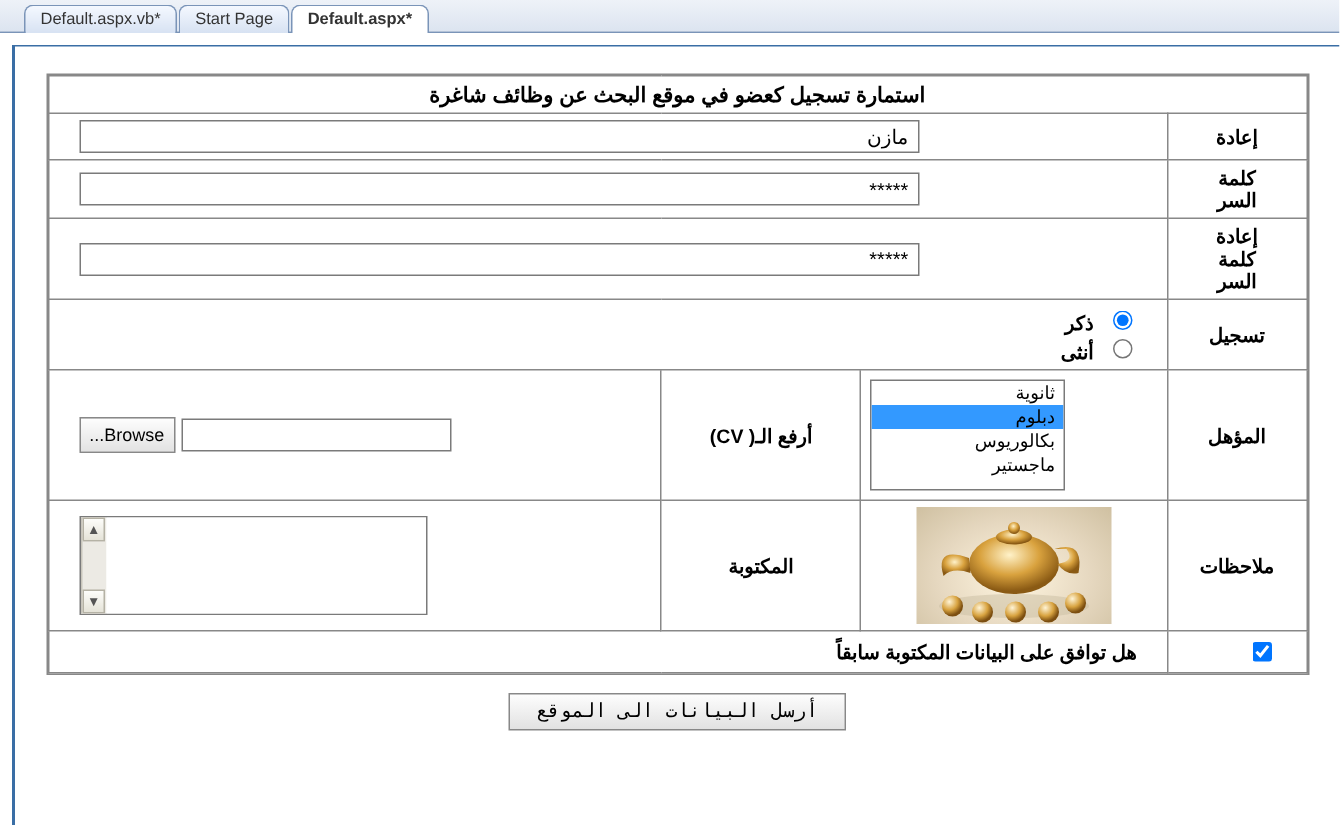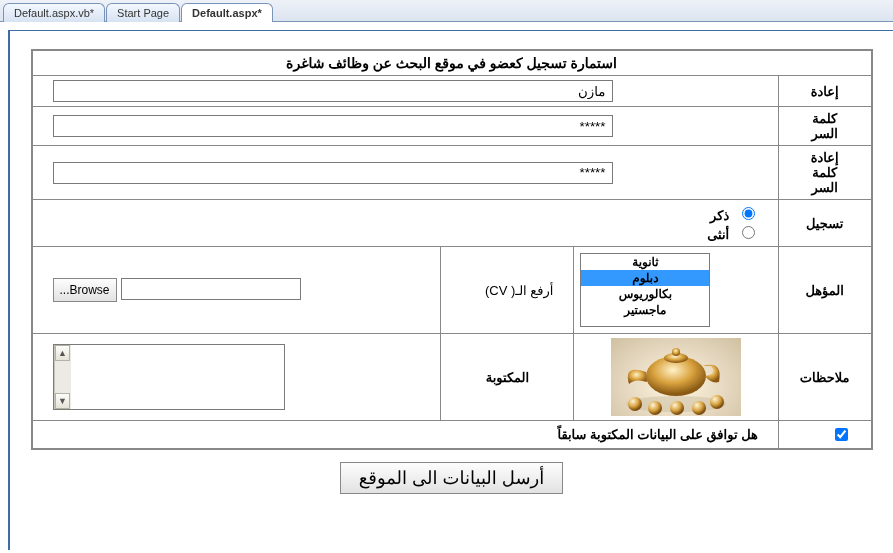--- a/index.html
+++ b/index.html
@@ -14,21 +14,21 @@
     height: 553px;
     background: #fff;
     position: relative;
   }
   .tabs {
     display: flex;
     align-items: flex-end;
     height: 22px;
     background: linear-gradient(#eef2f8,#dce4f0);
     border-bottom: 1px solid #7a94b8;
-    padding-left: 3px;
+    padding-left: 16px;
   }
   .tab {
     padding: 3px 10px 3px 10px;
     font-size: 11px;
     background: linear-gradient(#f4f8ff,#d7e2f2);
     border: 1px solid #7a94b8;
     border-bottom: none;
     border-top-left-radius: 6px;
     border-top-right-radius: 6px;
     margin-right: 1px;
@@ -102,41 +102,40 @@
   .listbox {
     width: 130px;
     height: 74px;
     border: 1px solid #7a7a7a;
     overflow: hidden;
     font-size: 12px;
     background:#fff;
   }
   .listbox .opt {
     padding: 1px 6px;
-    text-align: center;
+    text-align: right;
     direction: rtl;
     cursor: default;
-    font-weight: bold;
   }
   .listbox .opt.sel {
     background: #3399ff;
     color: #000000;
   }
   .cvlabel {
-    text-align: right;
-    font-weight: normal;
+    text-align: center;
+    font-weight: bold;
     direction: rtl;
   }
   .browse-cell {
     text-align: left;
     padding-left: 50px;
   }
   .file-wrap {
     display: inline-flex;
-    align-items: flex-start;
+    align-items: center;
   }
   .file-box {
     width: 180px;
     height: 22px;
     border: 1px solid #7a7a7a;
     background:#fff;
   }
   .file-btn {
     height: 24px;
     padding: 0 6px;
@@ -207,22 +206,22 @@
   }
   .chk-cell { text-align:center; }
   .submit-row {
     text-align: center;
     padding: 12px;
   }
   button.submit {
     padding: 4px 18px;
     border: 1px solid #888;
     background: linear-gradient(#fdfdfd,#e2e2e2);
-    font-family: Liberation Sans, sans-serif;
-    font-size: 18px;
+    font-family: Liberation Mono, monospace;
+    font-size: 13px;
     direction: rtl;
   }
 </style>
 </head>
 <body>
 
 <div class="window">
   <div class="tabs">
     <div class="tab">Default.aspx.vb*</div>
     <div class="tab">Start Page</div>

